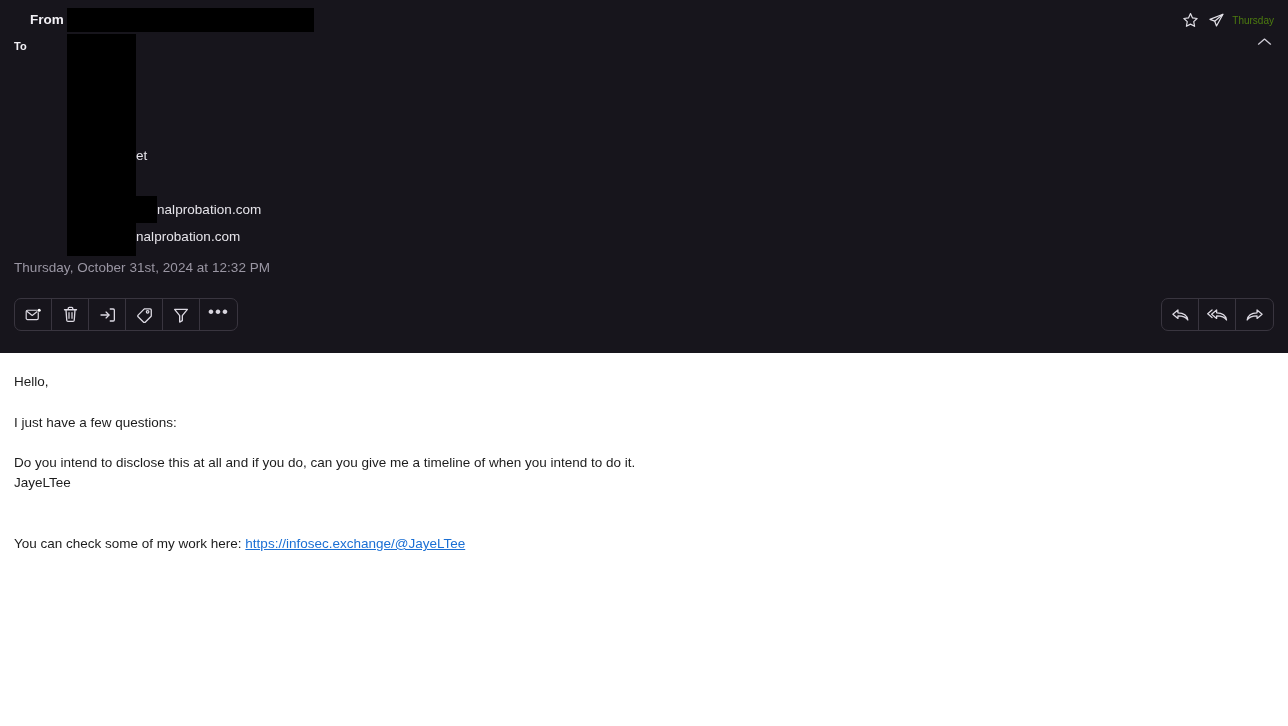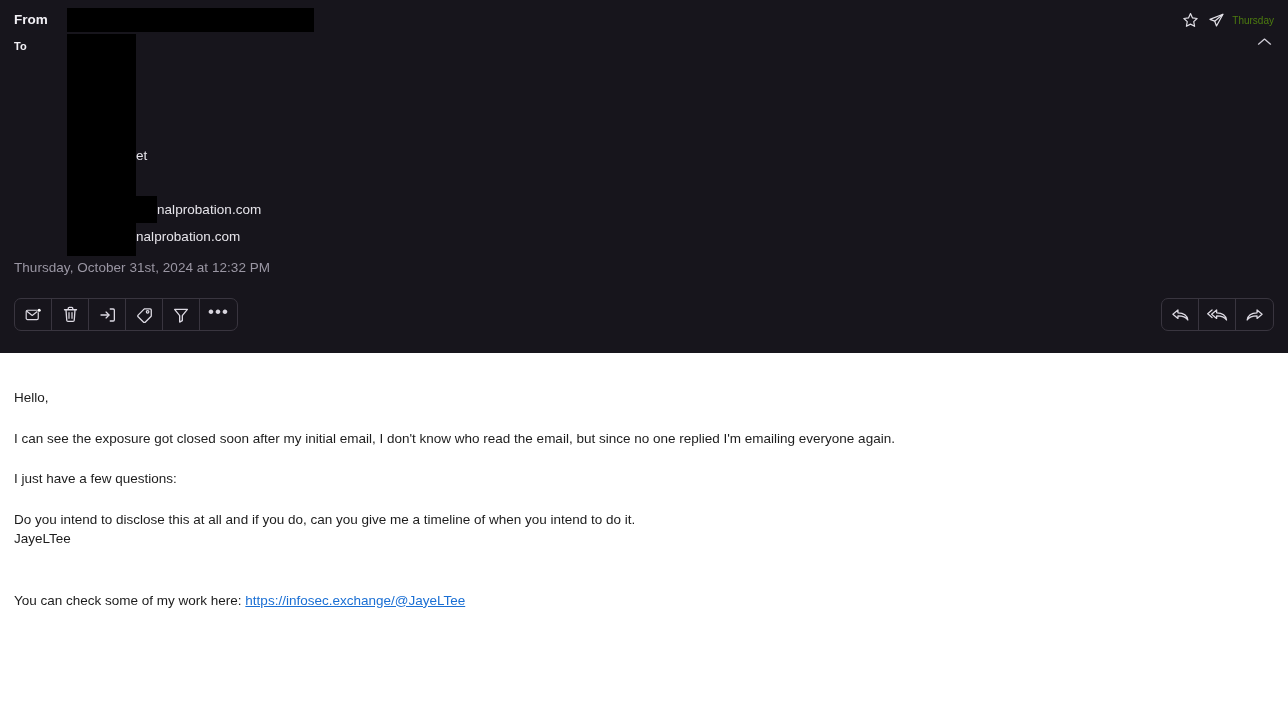--- a/index.html
+++ b/index.html
@@ -38,21 +38,21 @@
   .from-row {
     position: absolute;
     left: 0;
     top: 8px;
     height: 24px;
     display: flex;
     align-items: center;
   }
   .field-label {
     width: 67px;
-    padding-left: 14px;
+    padding-left: 30px;
     font-size: 13.5px;
     font-weight: bold;
     color: #f2f0f5;
     line-height: 24px;
   }
   .from-value {
     position: relative;
     display: flex;
     align-items: center;
     height: 24px;
@@ -216,21 +216,20 @@
     height: 373px;
     background: #ffffff;
     color: #1c1c1c;
     padding: 0;
     overflow: hidden;
   }
   .body-inner {
     padding: 22px 14px 0 14px;
     font-size: 13.5px;
     line-height: 1.0;
-    margin-top: 16px;
   }
   .body-p {
     font-size: 13.5px;
     color: #1c1c1c;
     margin: 0 0 27px 0;
     line-height: 1.0;
     white-space: nowrap;
   }
   .body-p.tight {
     margin-bottom: 6px;
@@ -381,21 +380,20 @@
           </svg>
         </span>
       </div>
     </div>
 
   </div>
 
   <div class="mail-body">
     <div class="body-inner">
       <p class="body-p">Hello,</p>
-      <p class="body-p">I can see the exposure got closed soon after my initial email, I don't know who read the email, but since no one replied I'm emailing everyone again.</p>
       <p class="body-p">I just have a few questions:</p>
       <p class="body-p tight">Do you intend to disclose this at all and if you do, can you give me a timeline of when you intend to do it.</p>
       <p class="body-p gap-large">JayeLTee</p>
       <p class="body-p"><span>You can check some of my work here: </span><span class="body-link">https://infosec.exchange/@JayeLTee</span></p>
     </div>
   </div>
 
 </div>
 
 </body></html>

